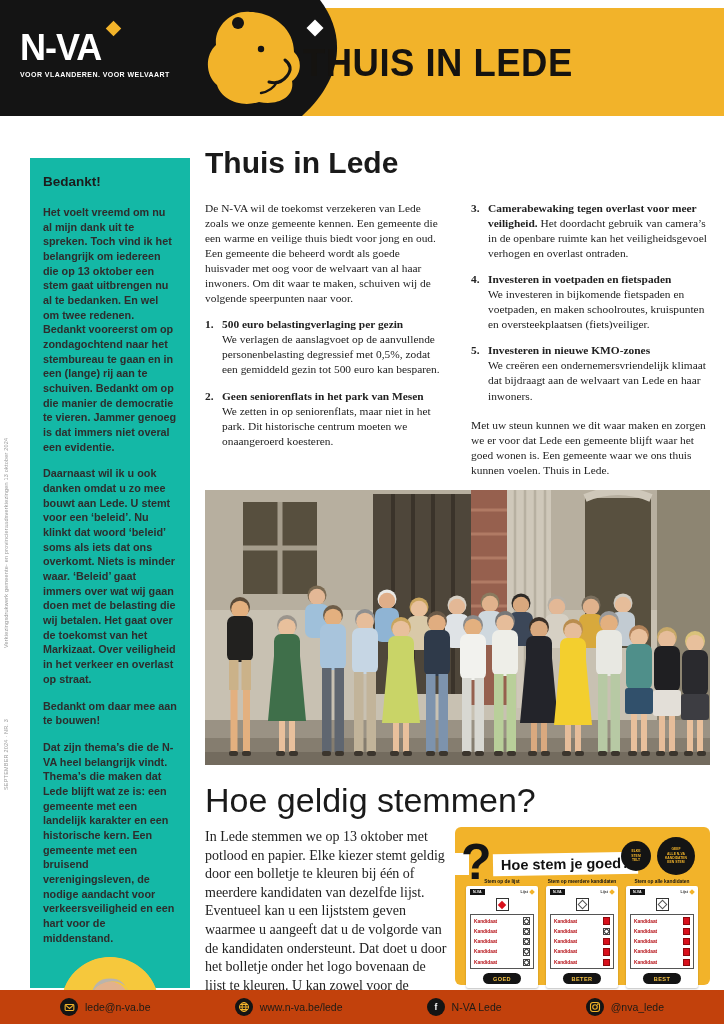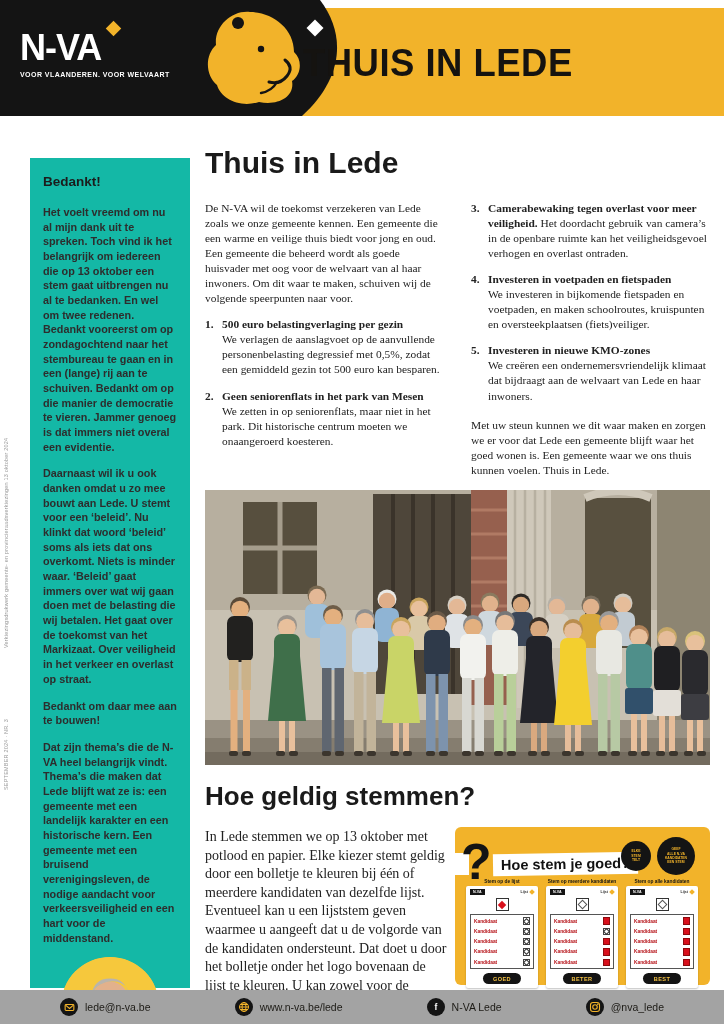--- a/index.html
+++ b/index.html
@@ -35,21 +35,21 @@
   .col{width:240px;}
   .intro{margin-bottom:11px;}
   .point{display:flex;margin-bottom:11px;}
   .pnum{width:17px;font-weight:bold;flex:none;}
   .ptitle{font-weight:bold;display:block;}
   .point.inline .ptitle{display:inline;}
   .closing{margin-top:14px;}
   
   .photo{position:absolute;left:205px;top:490px;width:505px;height:275px;overflow:hidden;background:#c9c2b4;}
   
-  .vote-title{position:absolute;left:205px;top:781px;font-size:26px;font-weight:bold;color:#1a1a1a;}
+  .vote-title{position:absolute;left:205px;top:781px;font-size:34px;font-weight:normal;color:#1a1a1a;}
   .vote-text{position:absolute;left:205px;top:828px;width:242px;font-family:"Liberation Serif",serif;
         font-size:14px;line-height:1.33;color:#222;}
   .graphic{position:absolute;left:455px;top:827px;width:255px;height:158px;background:#F2B32A;border-radius:6px;}
   .g-q{position:absolute;left:6px;top:10px;font-size:50px;font-weight:bold;color:#141414;line-height:1;}
   .g-qbg{position:absolute;left:0px;top:26px;width:14px;height:22px;background:#fff;}
   .g-titlebox{position:absolute;left:38px;top:26px;background:#fff;padding:3px 8px;transform:rotate(-1deg);
         font-size:14.5px;font-weight:bold;color:#121212;white-space:nowrap;}
   .badge{position:absolute;border-radius:50%;background:#141414;color:#F2B32A;display:flex;flex-direction:column;
         align-items:center;justify-content:center;text-align:center;font-weight:bold;}
   .badge1{left:166px;top:14px;width:30px;height:30px;font-size:3.4px;line-height:1.3;}
@@ -67,21 +67,21 @@
   .votebox .nofill{width:5px;height:5px;transform:rotate(45deg);border:.8px solid #555;}
   .clist{border:1px solid #555;padding:1px 2px;}
   .crow{display:flex;justify-content:space-between;align-items:center;padding:1.4px 1px;}
   .crow span{font-size:4.8px;font-weight:bold;color:#B50E14;}
   .cb{width:5.5px;height:5.5px;border:.8px solid #444;display:flex;align-items:center;justify-content:center;}
   .cb.on{background:#D8101C;border-color:#8c0a0e;}
   .cb i{display:block;width:3px;height:3px;transform:rotate(45deg);border:.7px solid #333;}
   .vbtn{margin:4px auto 0 auto;width:38px;background:#141414;color:#F5C243;border-radius:9px;
         font-size:5.6px;font-weight:bold;text-align:center;padding:2.5px 0;letter-spacing:.4px;}
   
-  .footer{position:absolute;left:0;top:990px;width:724px;height:34px;background:#a3a3a3;
+  .footer{position:absolute;left:0;top:990px;width:724px;height:34px;background:#c2410c;
         display:flex;align-items:center;justify-content:space-between;box-sizing:border-box;padding:0 60px;}
   .fitem{display:flex;align-items:center;gap:7px;font-size:10.5px;color:#1d1b16;}
   .ficon{width:18px;height:18px;border-radius:50%;background:#141414;display:flex;align-items:center;justify-content:center;flex:none;}
 </style>
 </head>
 <body>
 
 <div class="page">
 
   <div class="header">

